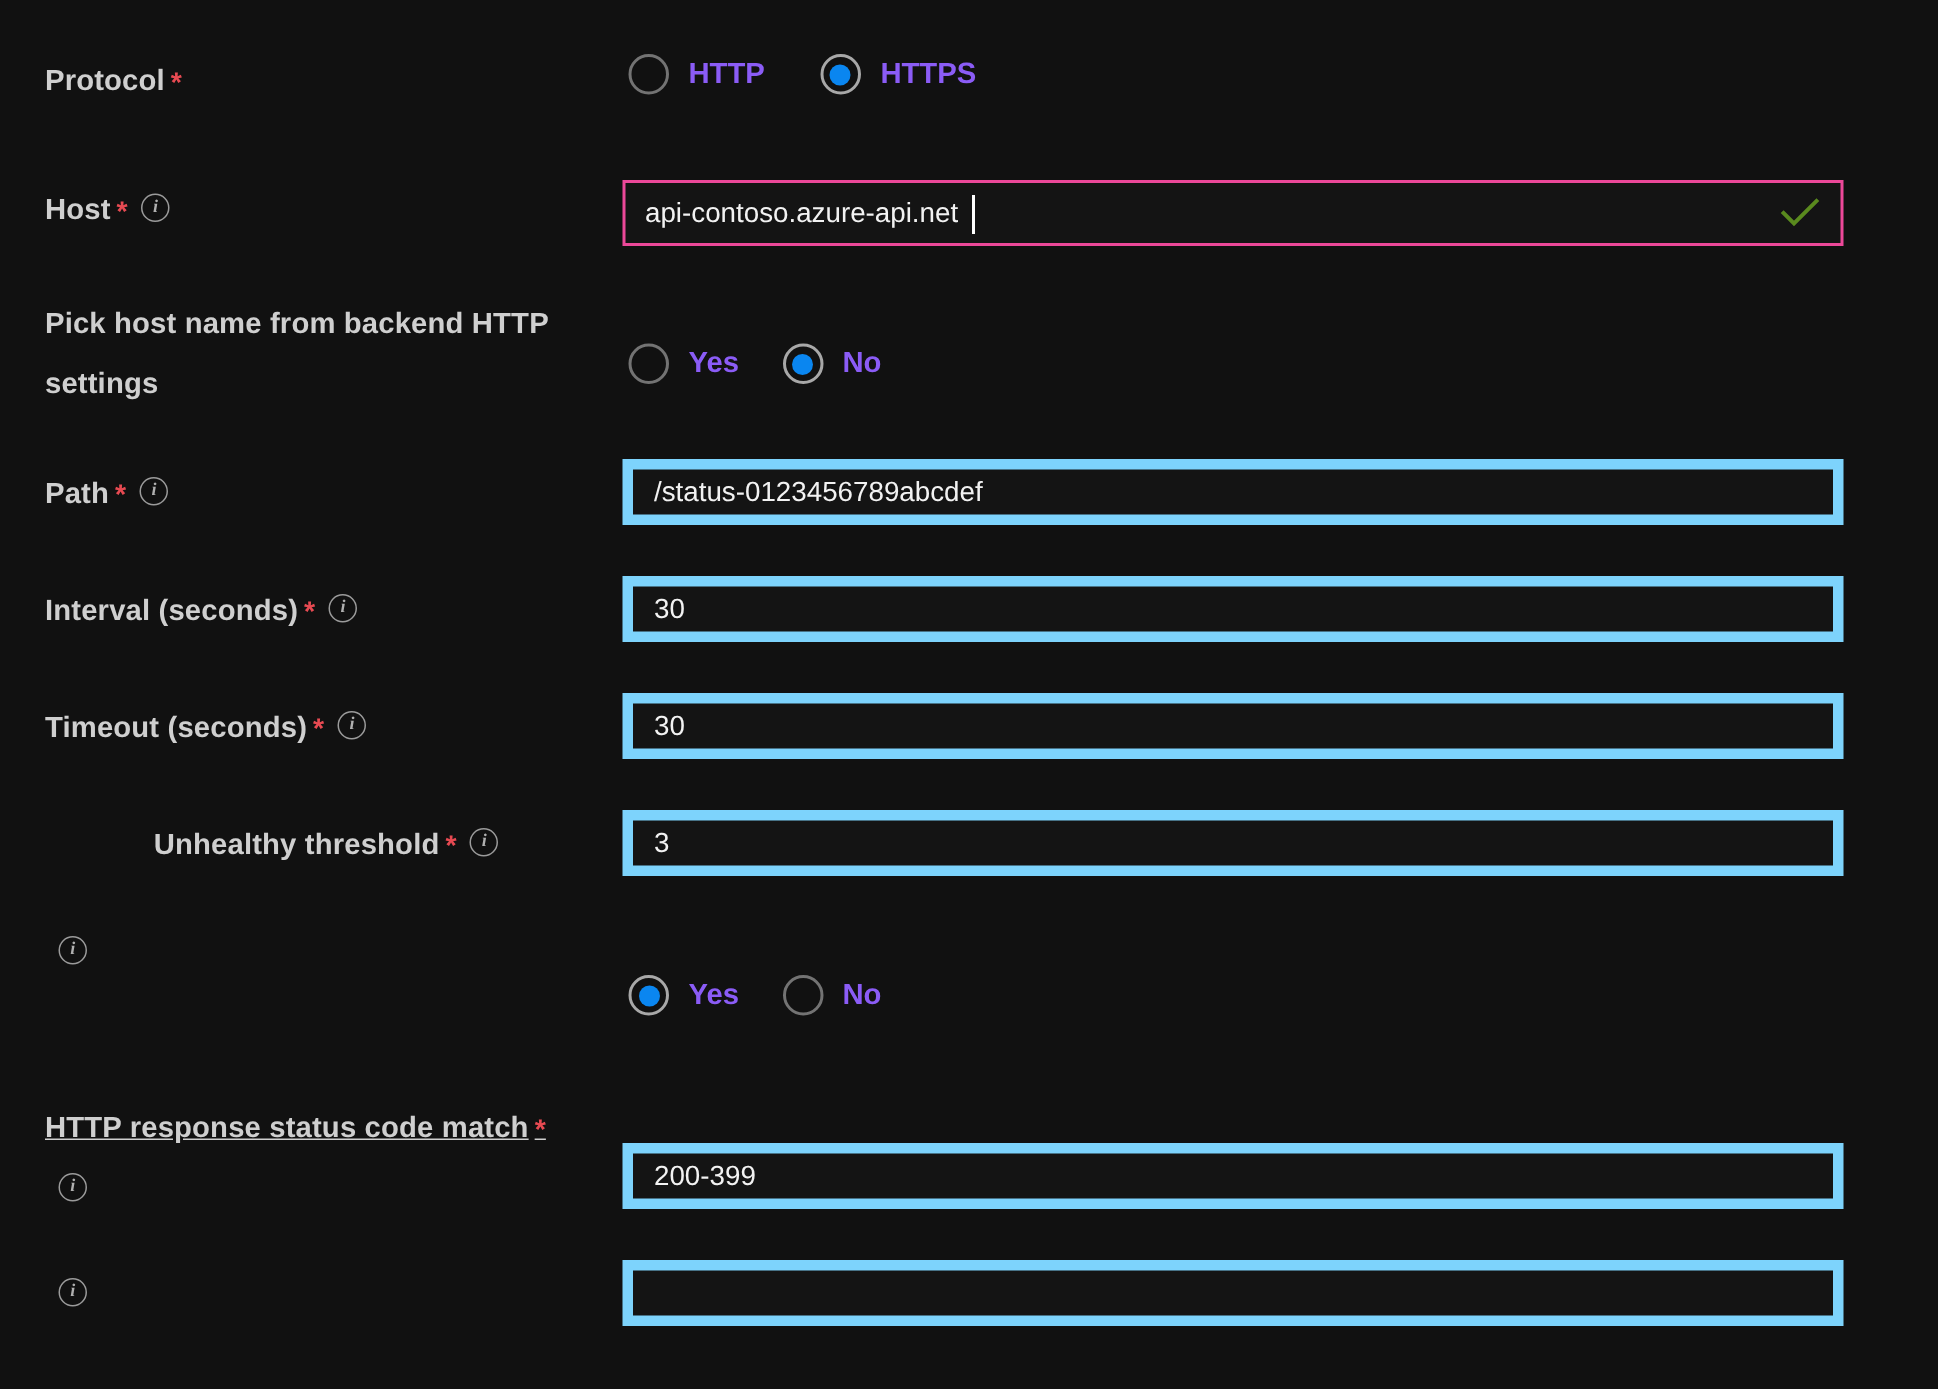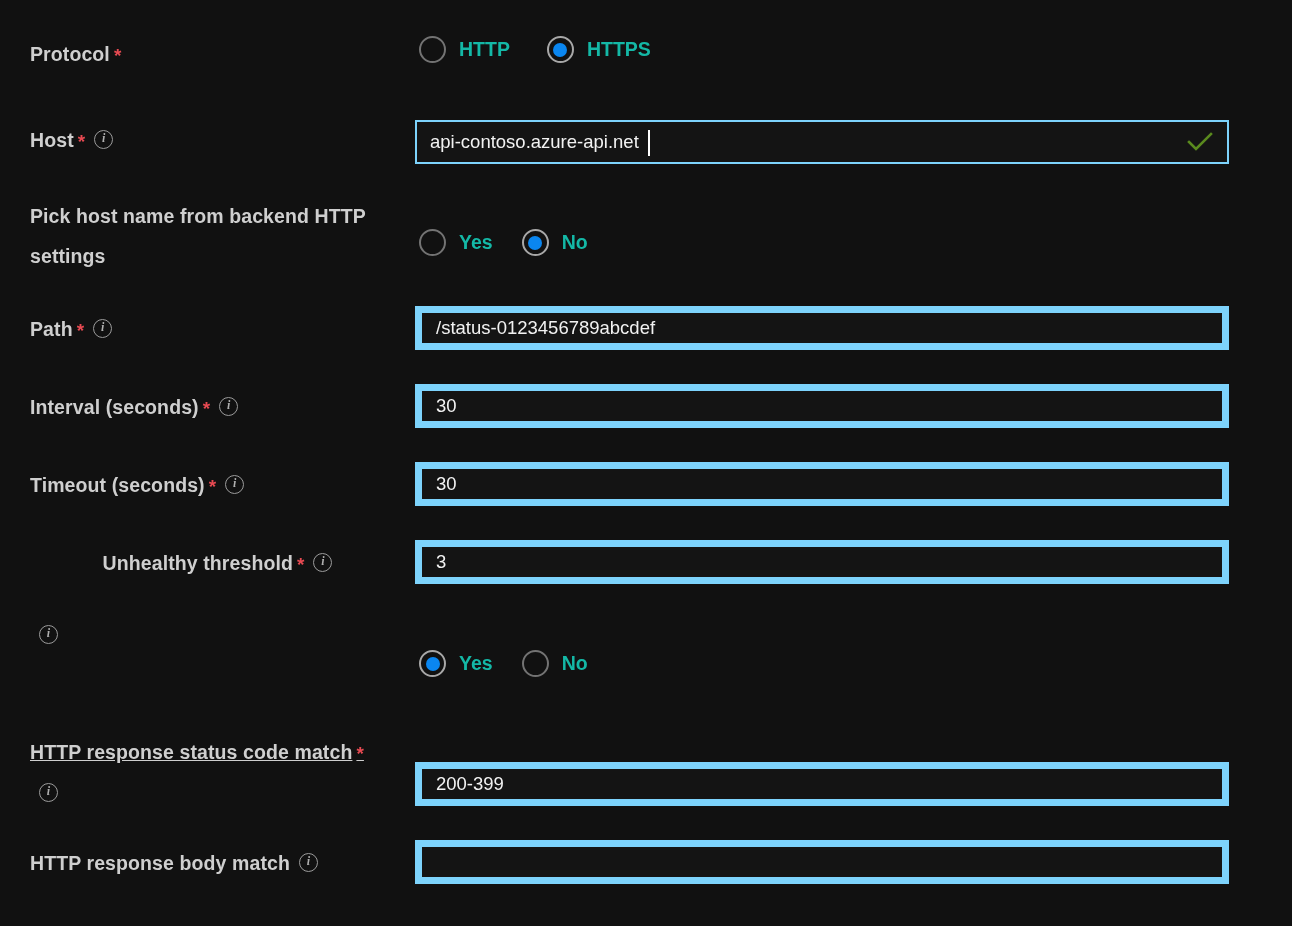--- a/index.html
+++ b/index.html
@@ -84,21 +84,21 @@
     color: #f2f2f2;
     font-family: "Liberation Sans", sans-serif;
     font-size: 18.5px;
     padding: 0 14px;
     outline: none;
     border-radius: 0;
   }
   .field::placeholder { color: #8a8a8a; }
 
   .field.focused {
-    border: 2px solid #7dd3fc;
+    border: 2px solid #ec4899;
     padding: 0 13px;
   }
 
   .field-wrap {
     position: absolute;
     left: 0;
     width: 1292px;
   }
 
   .valid-check {
@@ -150,21 +150,21 @@
     transform: translate(-50%, -50%);
     width: 14px;
     height: 14px;
     border-radius: 50%;
     background: #0a86f0;
   }
 
   .radio-label {
     font-size: 19.5px;
     font-weight: 600;
-    color: #14b8a6;
+    color: #8b5cf6;
     margin-left: 13px;
     white-space: nowrap;
   }
 </style>
 </head>
 <body>
 
 <div class="form">
 
   <div class="row" style="top:34px;">
@@ -251,19 +251,19 @@
   </div>
 
   <div class="row" style="top:732px;">
     <div class="label" style="top:0; width:360px;text-decoration:underline;"><span>HTTP response status code match</span><span class="req">*</span><span class="info-icon"></span></div>
     <div class="field-wrap" style="top:30px;">
       <input class="field" type="text" value="200-399" style="">
     </div>
   </div>
 
   <div class="row" style="top:840px;">
-    <div class="label" style="top:3px; width:400px;"><span>HTTP response body match</span><span class="info-icon"></span></div>
+    <div class="label" style="top:3px; width:400px;"><span class="info-icon"></span></div>
     <div class="field-wrap">
       <input class="field" type="text" value="" style="">
     </div>
   </div>
 
 </div>
 
 </body></html>

